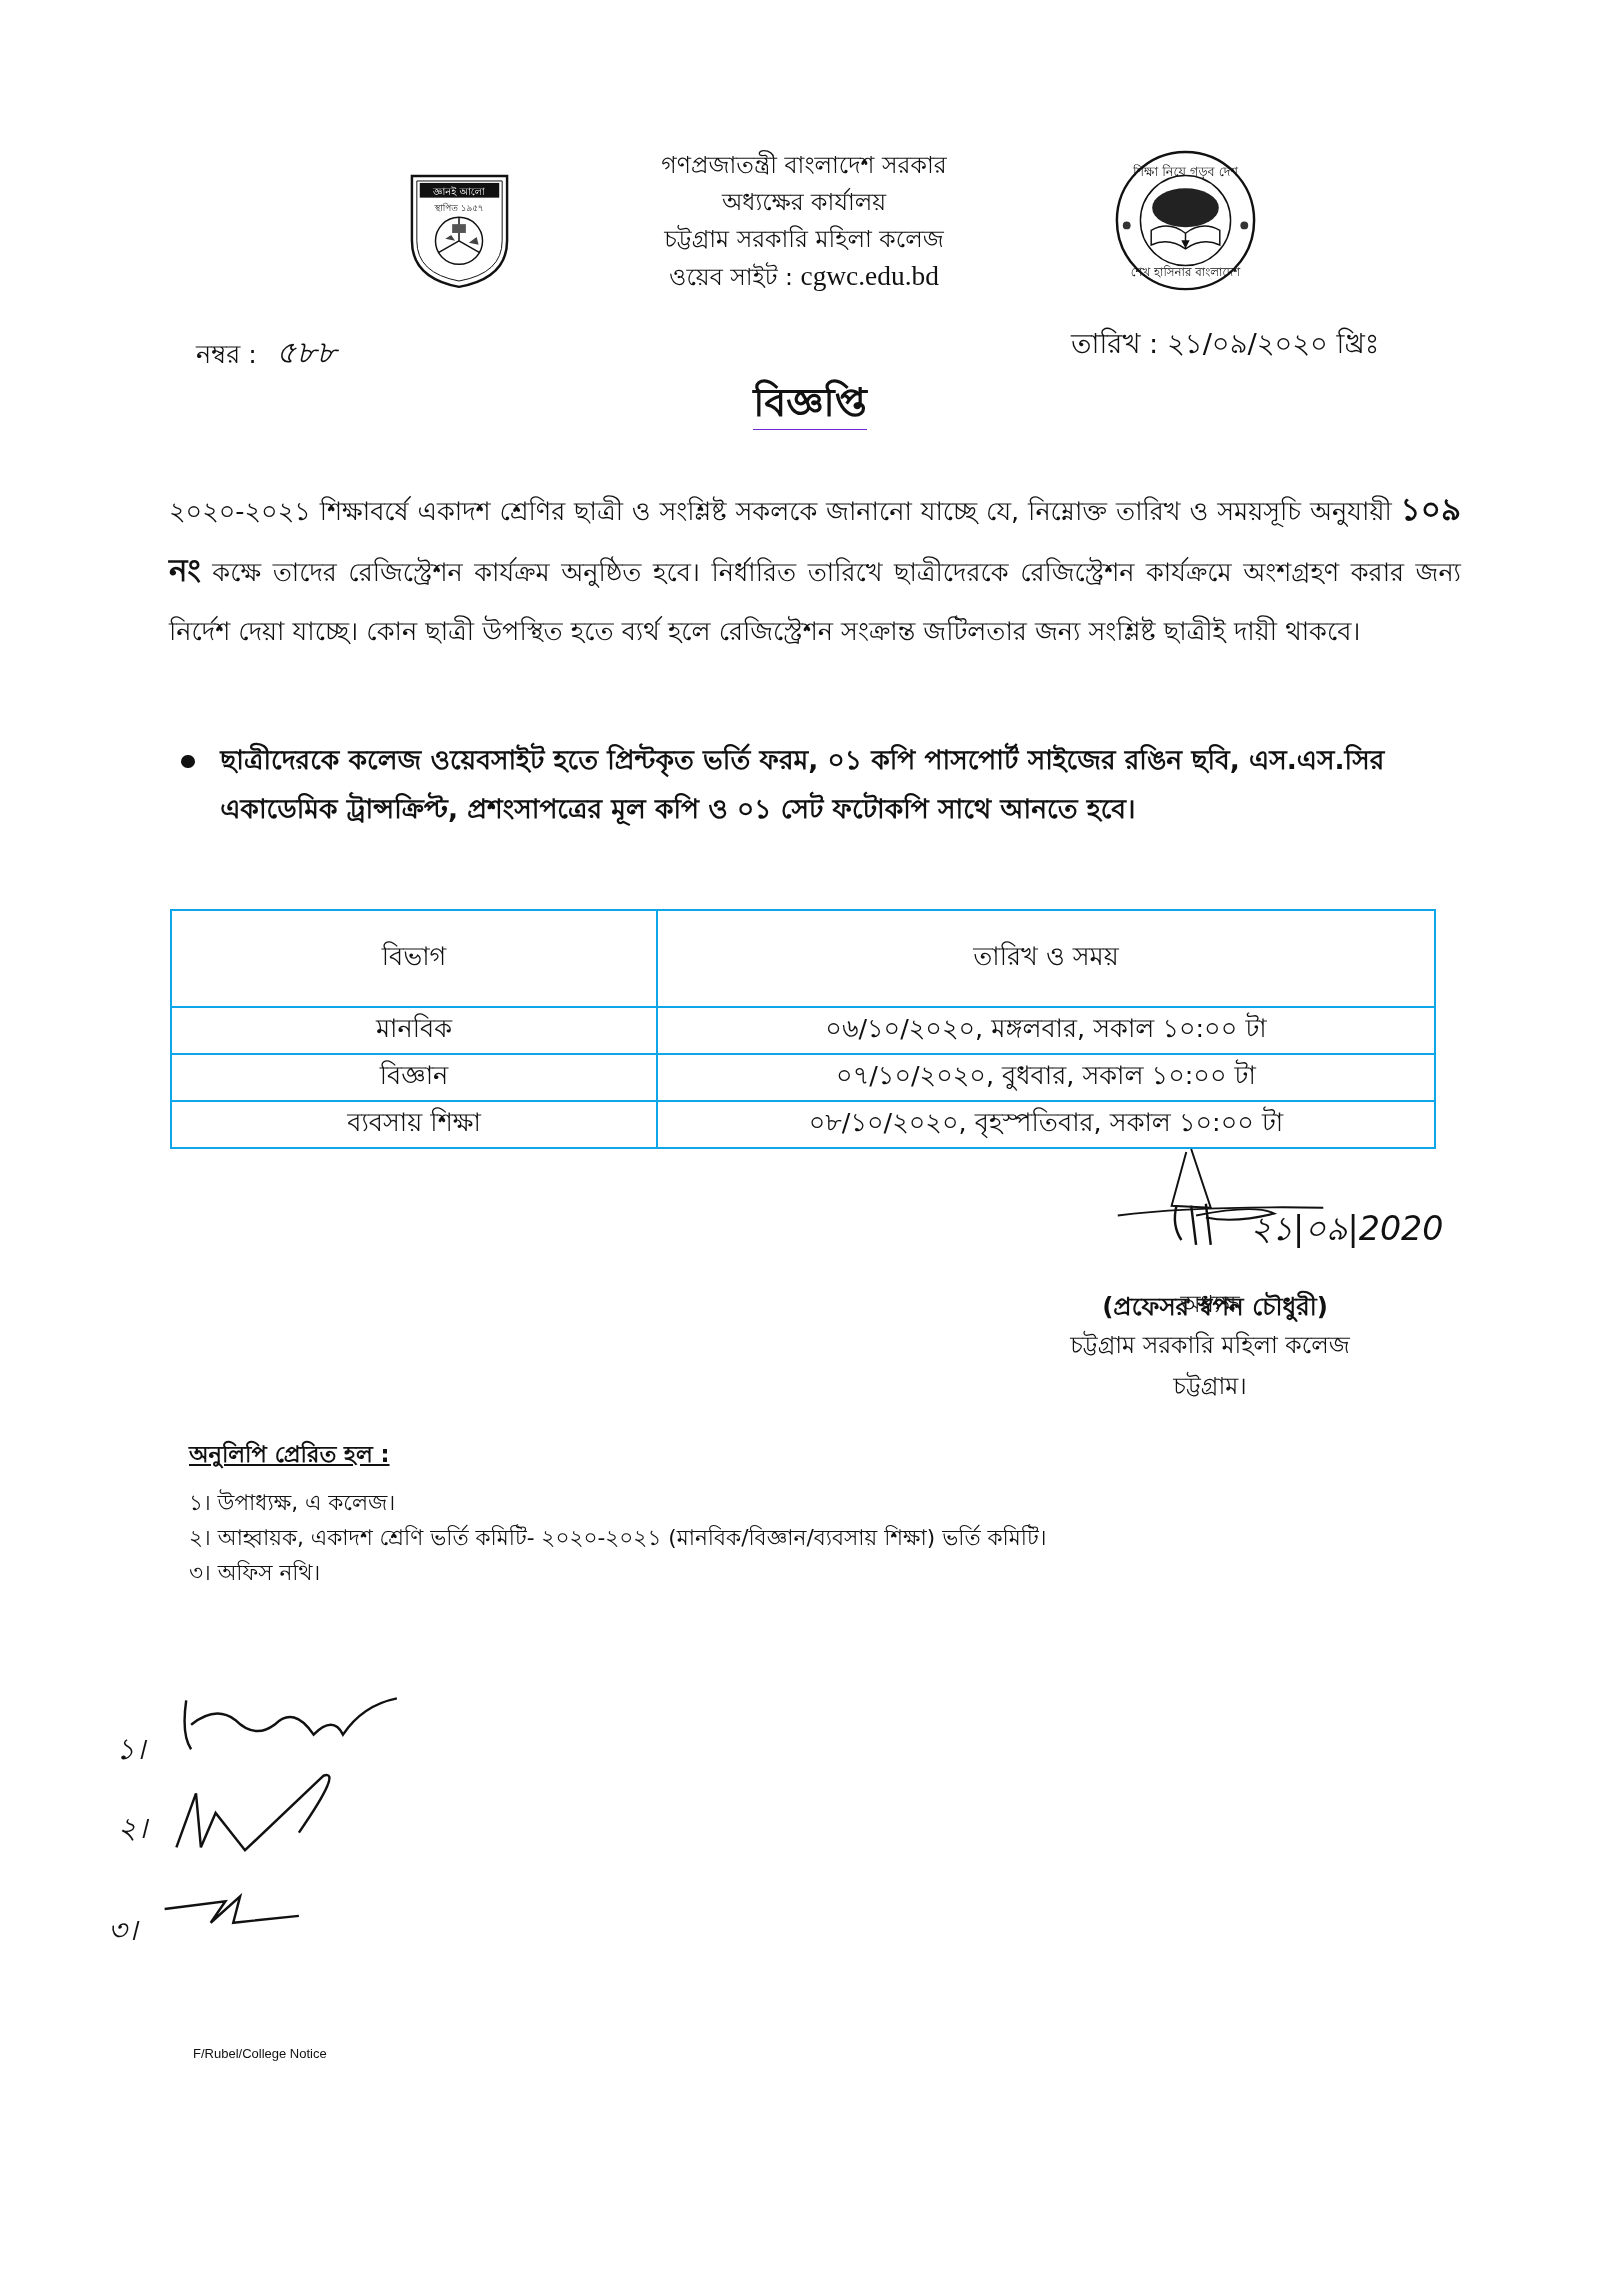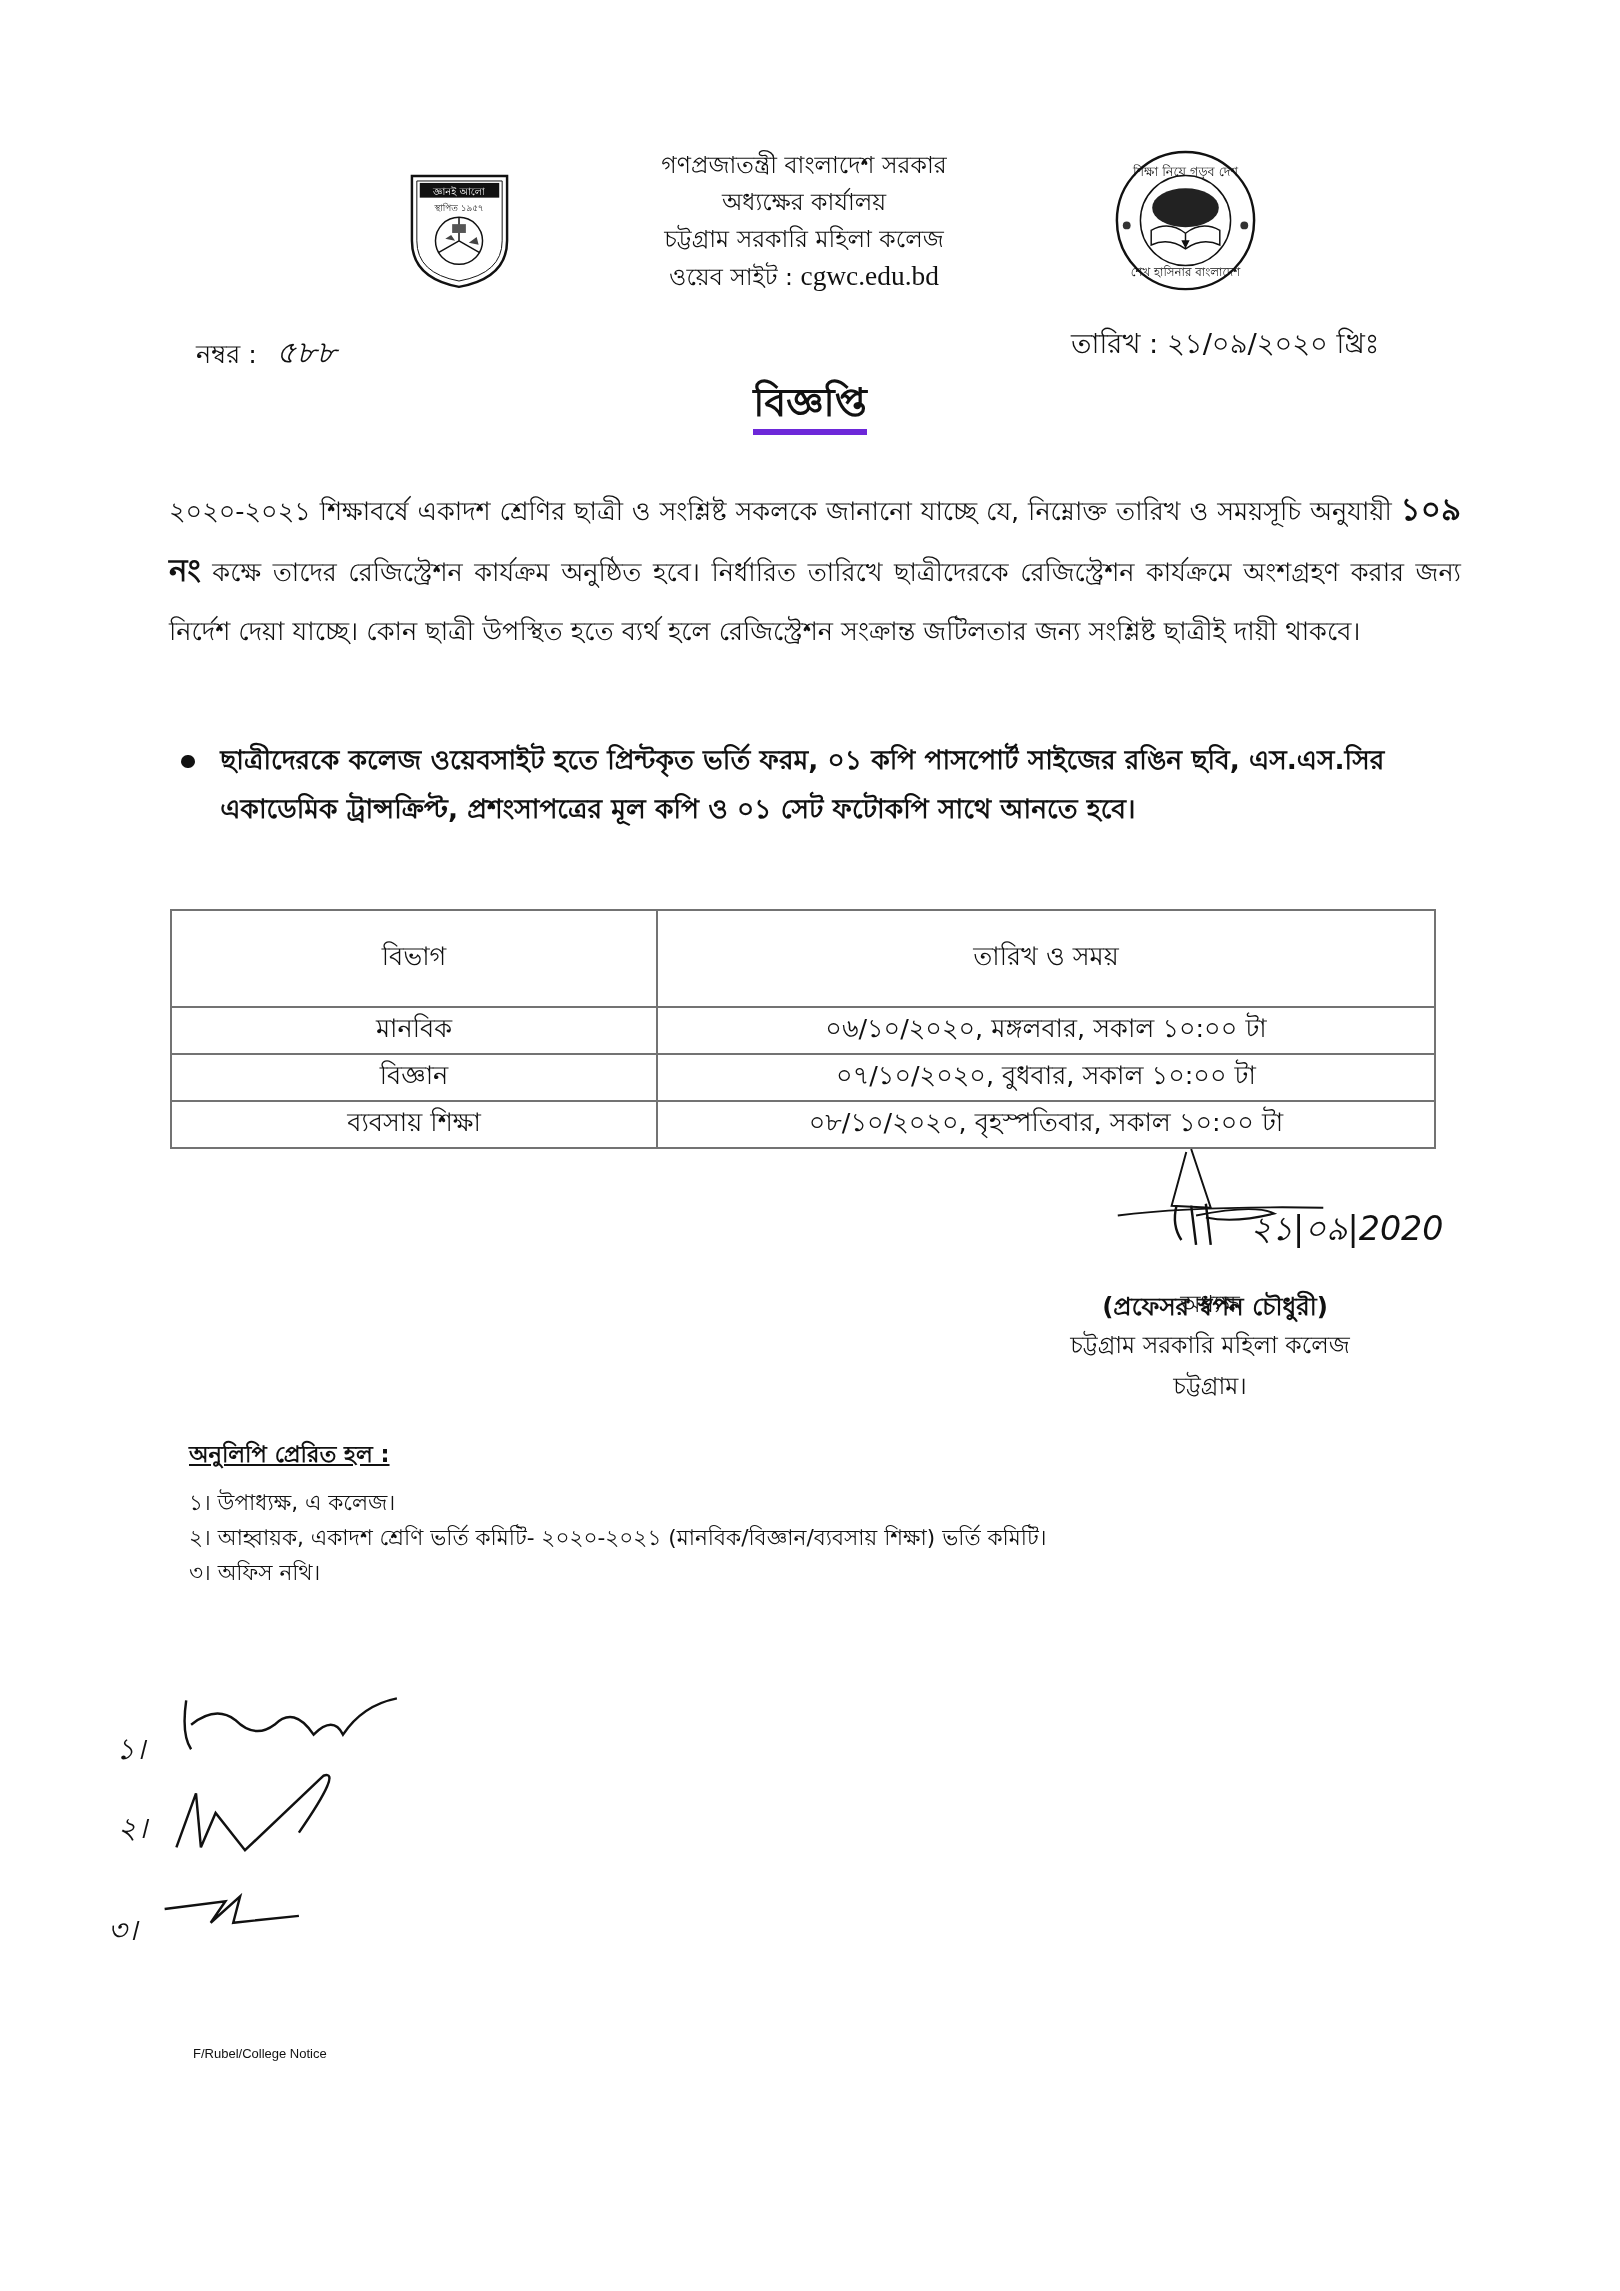--- a/index.html
+++ b/index.html
@@ -7,27 +7,27 @@
          font-family: "DejaVu Sans", sans-serif; color: #111; }
   .abs { position: absolute; }
   .hdr { left: 549px; width: 510px; top: 147px; font-size: 23.5px; line-height: 37px; text-align: center; }
   .hdr .web-en { font-family: "Liberation Serif", serif; font-size: 27.4px; }
   .logo-left { left: 408px; top: 172px; width: 103px; height: 118px; }
   .logo-right { left: 1112px; top: 147px; width: 147px; height: 147px; }
   .memo { left: 196px; top: 328px; font-size: 25.5px; }
   .memo .hand { font-family: "DejaVu Serif", serif; font-style: italic; font-size: 31px; margin-left: 11px; }
   .date { left: 1071px; top: 323px; font-size: 27.4px; }
   .title { left: 0; width: 1620px; top: 372px; text-align: center; }
-  .title span { font-size: 39px; font-weight: bold; border-bottom: 6px solid #6d28d9; padding-bottom: 3.9px; }
+  .title span { font-size: 39px; font-weight: bold; border-bottom: 1px solid #6d28d9; padding-bottom: 3.9px; }
   .para { left: 169px; width: 1292px; top: 480px; font-size: 25.5px; line-height: 59px; text-align: justify; }
   .para b { font-size: 31px; }
   .bullet { left: 181px; width: 1279px; top: 735px; font-size: 26.5px; font-weight: bold; line-height: 49px; display: flex; }
   .bullet .dot { width: 13.7px; height: 13.7px; background: #111; border-radius: 50%; margin: 19.6px 25.5px 0 0; flex: none; }
   table.sched { position: absolute; left: 170px; top: 909px; width: 1266px; border-collapse: collapse; font-size: 25.5px; }
-  table.sched td, table.sched th { border: 2px solid #737373; text-align: center; font-weight: normal; }
+  table.sched td, table.sched th { border: 2px solid #0ea5e9; text-align: center; font-weight: normal; }
   table.sched th { height: 93px; }
   table.sched td { height: 43px; }
   table.sched .c1 { width: 482px; }
   .sig-area { left: 1000px; top: 1147px; width: 490px; height: 137px; }
   .sign-name { left: 1019px; width: 392px; top: 1240px; text-align: center; font-size: 24.5px; font-weight: bold; margin-top: 48px; }
   .sign-block { left: 1014px; width: 392px; top: 1284px; text-align: center; font-size: 23.5px; line-height: 41px; }
   .cc-head { left: 189px; top: 1437px; font-size: 22.5px; text-decoration: underline; font-weight: bold; }
   .cc-list { left: 189px; top: 1485px; font-size: 21.6px; line-height: 35px; }
   .hand-list { left: 88px; top: 1666px; width: 314px; height: 294px; }
   .footer { left: 193px; top: 2046px; font-family: Liberation Sans, sans-serif; font-size: 13px; }

